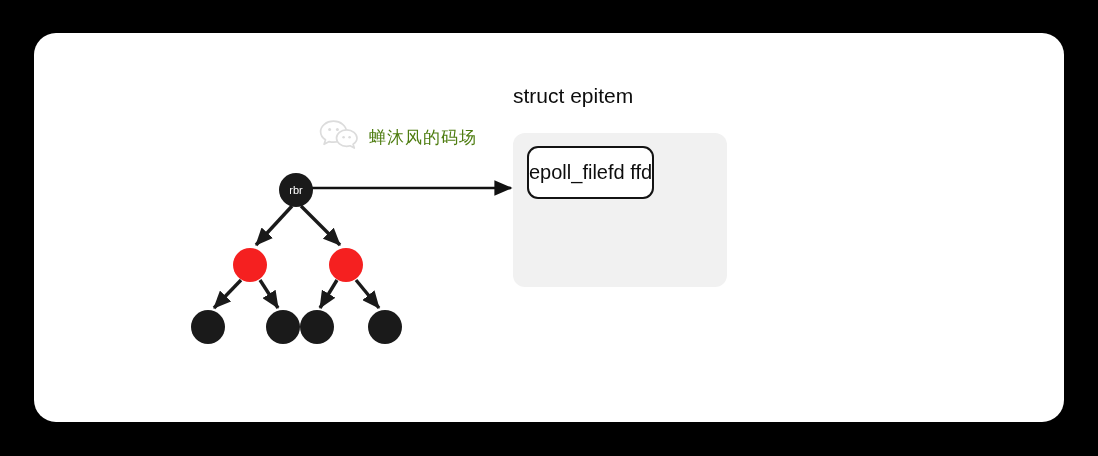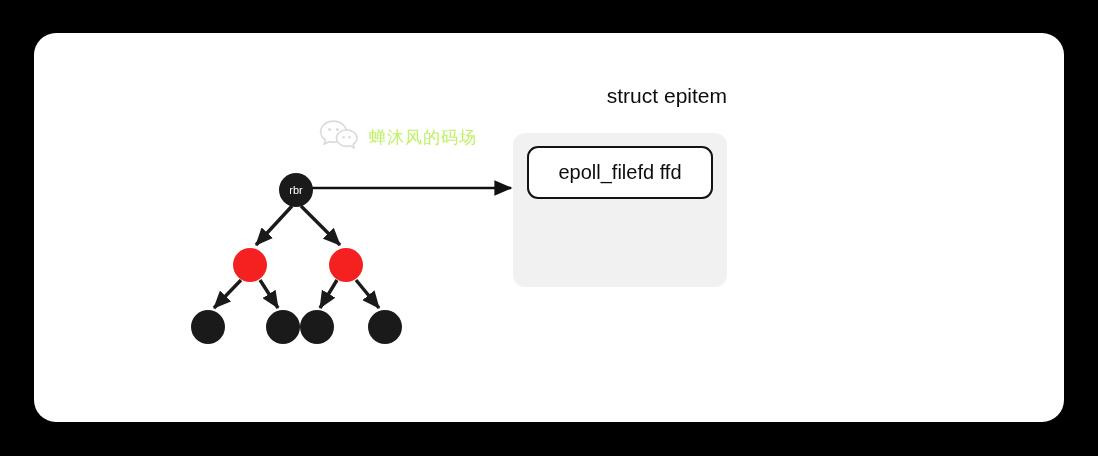--- a/index.html
+++ b/index.html
@@ -47,51 +47,51 @@
   
   #watermark {
     position: absolute;
     left: 318px;
     top: 118px;
     display: flex;
     align-items: center;
     gap: 9px;
   }
   #watermark .wm-text {
-    color: #bef264;
+    color: #4d7c0f;
     font-size: 17px;
     letter-spacing: 1px;
     white-space: nowrap;
     font-family: Liberation Mono, monospace;
   }
 
   
   #struct-title {
     position: absolute;
     left: 513px;
     top: 84px;
     width: 214px;
-    text-align: right;
+    text-align: left;
     font-size: 21px;
     color: #0d0d0d;
     white-space: nowrap;
   }
 
   #struct-container {
     position: absolute;
     left: 513px;
     top: 133px;
     width: 214px;
     height: 154px;
     background: #f1f1f1;
     border-radius: 12px;
     box-sizing: border-box;
     padding: 13px 14px;
     display: flex;
-    flex-direction: column;
+    flex-direction: row;
     justify-content: space-between;
   }
   .struct-field {
     height: 53px;
     background: #ffffff;
     border: 2.5px solid #131313;
     border-radius: 11px;
     display: flex;
     align-items: center;
     justify-content: center;

